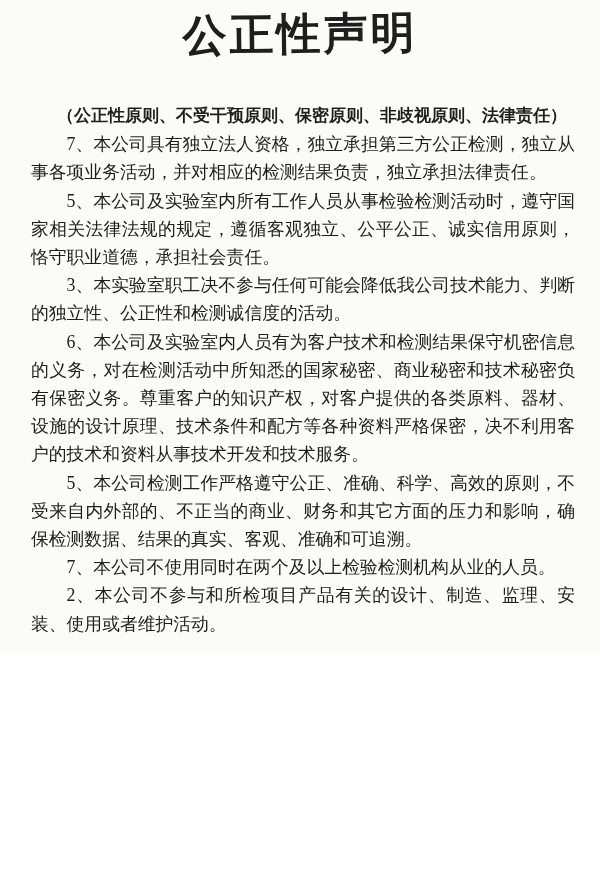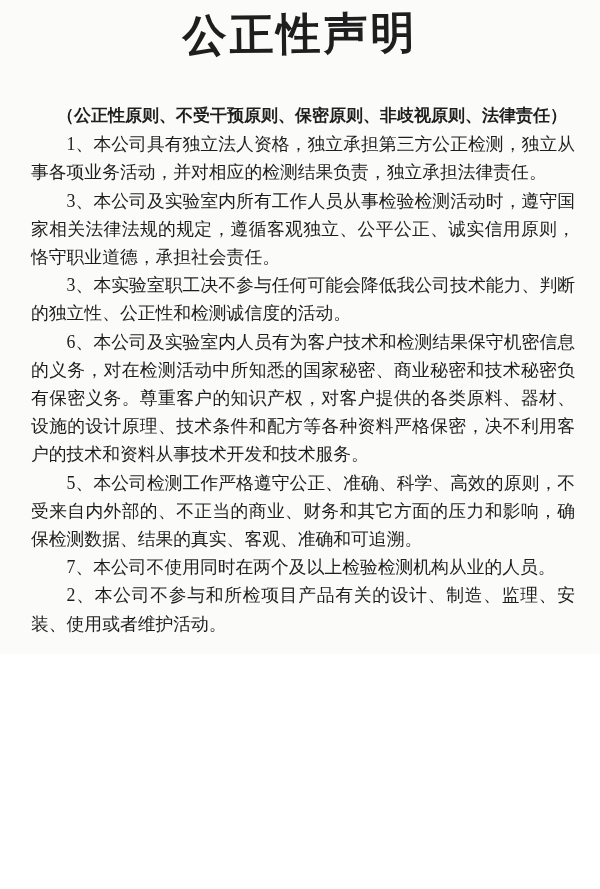--- a/index.html
+++ b/index.html
@@ -66,22 +66,22 @@
 </head>
 <body>
 
 <div class="page">
 
   <h1 class="title">公正性声明</h1>
 
   <div class="body">
     <p class="principles">（公正性原则、不受干预原则、保密原则、非歧视原则、法律责任）</p>
     <div id="paragraphs">
-        <p class="para">1、本公司具有独立法人资格，独立承担第三方公正检测，独立从事各项业务活动，并对相应的检测结果负责，独立承担法律责任。</p>
-        <p class="para">3、本公司及实验室内所有工作人员从事检验检测活动时，遵守国家相关法律法规的规定，遵循客观独立、公平公正、诚实信用原则，恪守职业道德，承担社会责任。</p>
+        <p class="para">7、本公司具有独立法人资格，独立承担第三方公正检测，独立从事各项业务活动，并对相应的检测结果负责，独立承担法律责任。</p>
+        <p class="para">5、本公司及实验室内所有工作人员从事检验检测活动时，遵守国家相关法律法规的规定，遵循客观独立、公平公正、诚实信用原则，恪守职业道德，承担社会责任。</p>
         <p class="para">3、本实验室职工决不参与任何可能会降低我公司技术能力、判断的独立性、公正性和检测诚信度的活动。</p>
         <p class="para">6、本公司及实验室内人员有为客户技术和检测结果保守机密信息的义务，对在检测活动中所知悉的国家秘密、商业秘密和技术秘密负有保密义务。尊重客户的知识产权，对客户提供的各类原料、器材、设施的设计原理、技术条件和配方等各种资料严格保密，决不利用客户的技术和资料从事技术开发和技术服务。</p>
         <p class="para">5、本公司检测工作严格遵守公正、准确、科学、高效的原则，不受来自内外部的、不正当的商业、财务和其它方面的压力和影响，确保检测数据、结果的真实、客观、准确和可追溯。</p>
         <p class="para">7、本公司不使用同时在两个及以上检验检测机构从业的人员。</p>
         <p class="para">2、本公司不参与和所检项目产品有关的设计、制造、监理、安装、使用或者维护活动。</p>
       </div>
   </div>
 
   <div class="sig-block">
     <div>嘉兴嘉卫检测科技有限公司</div>

